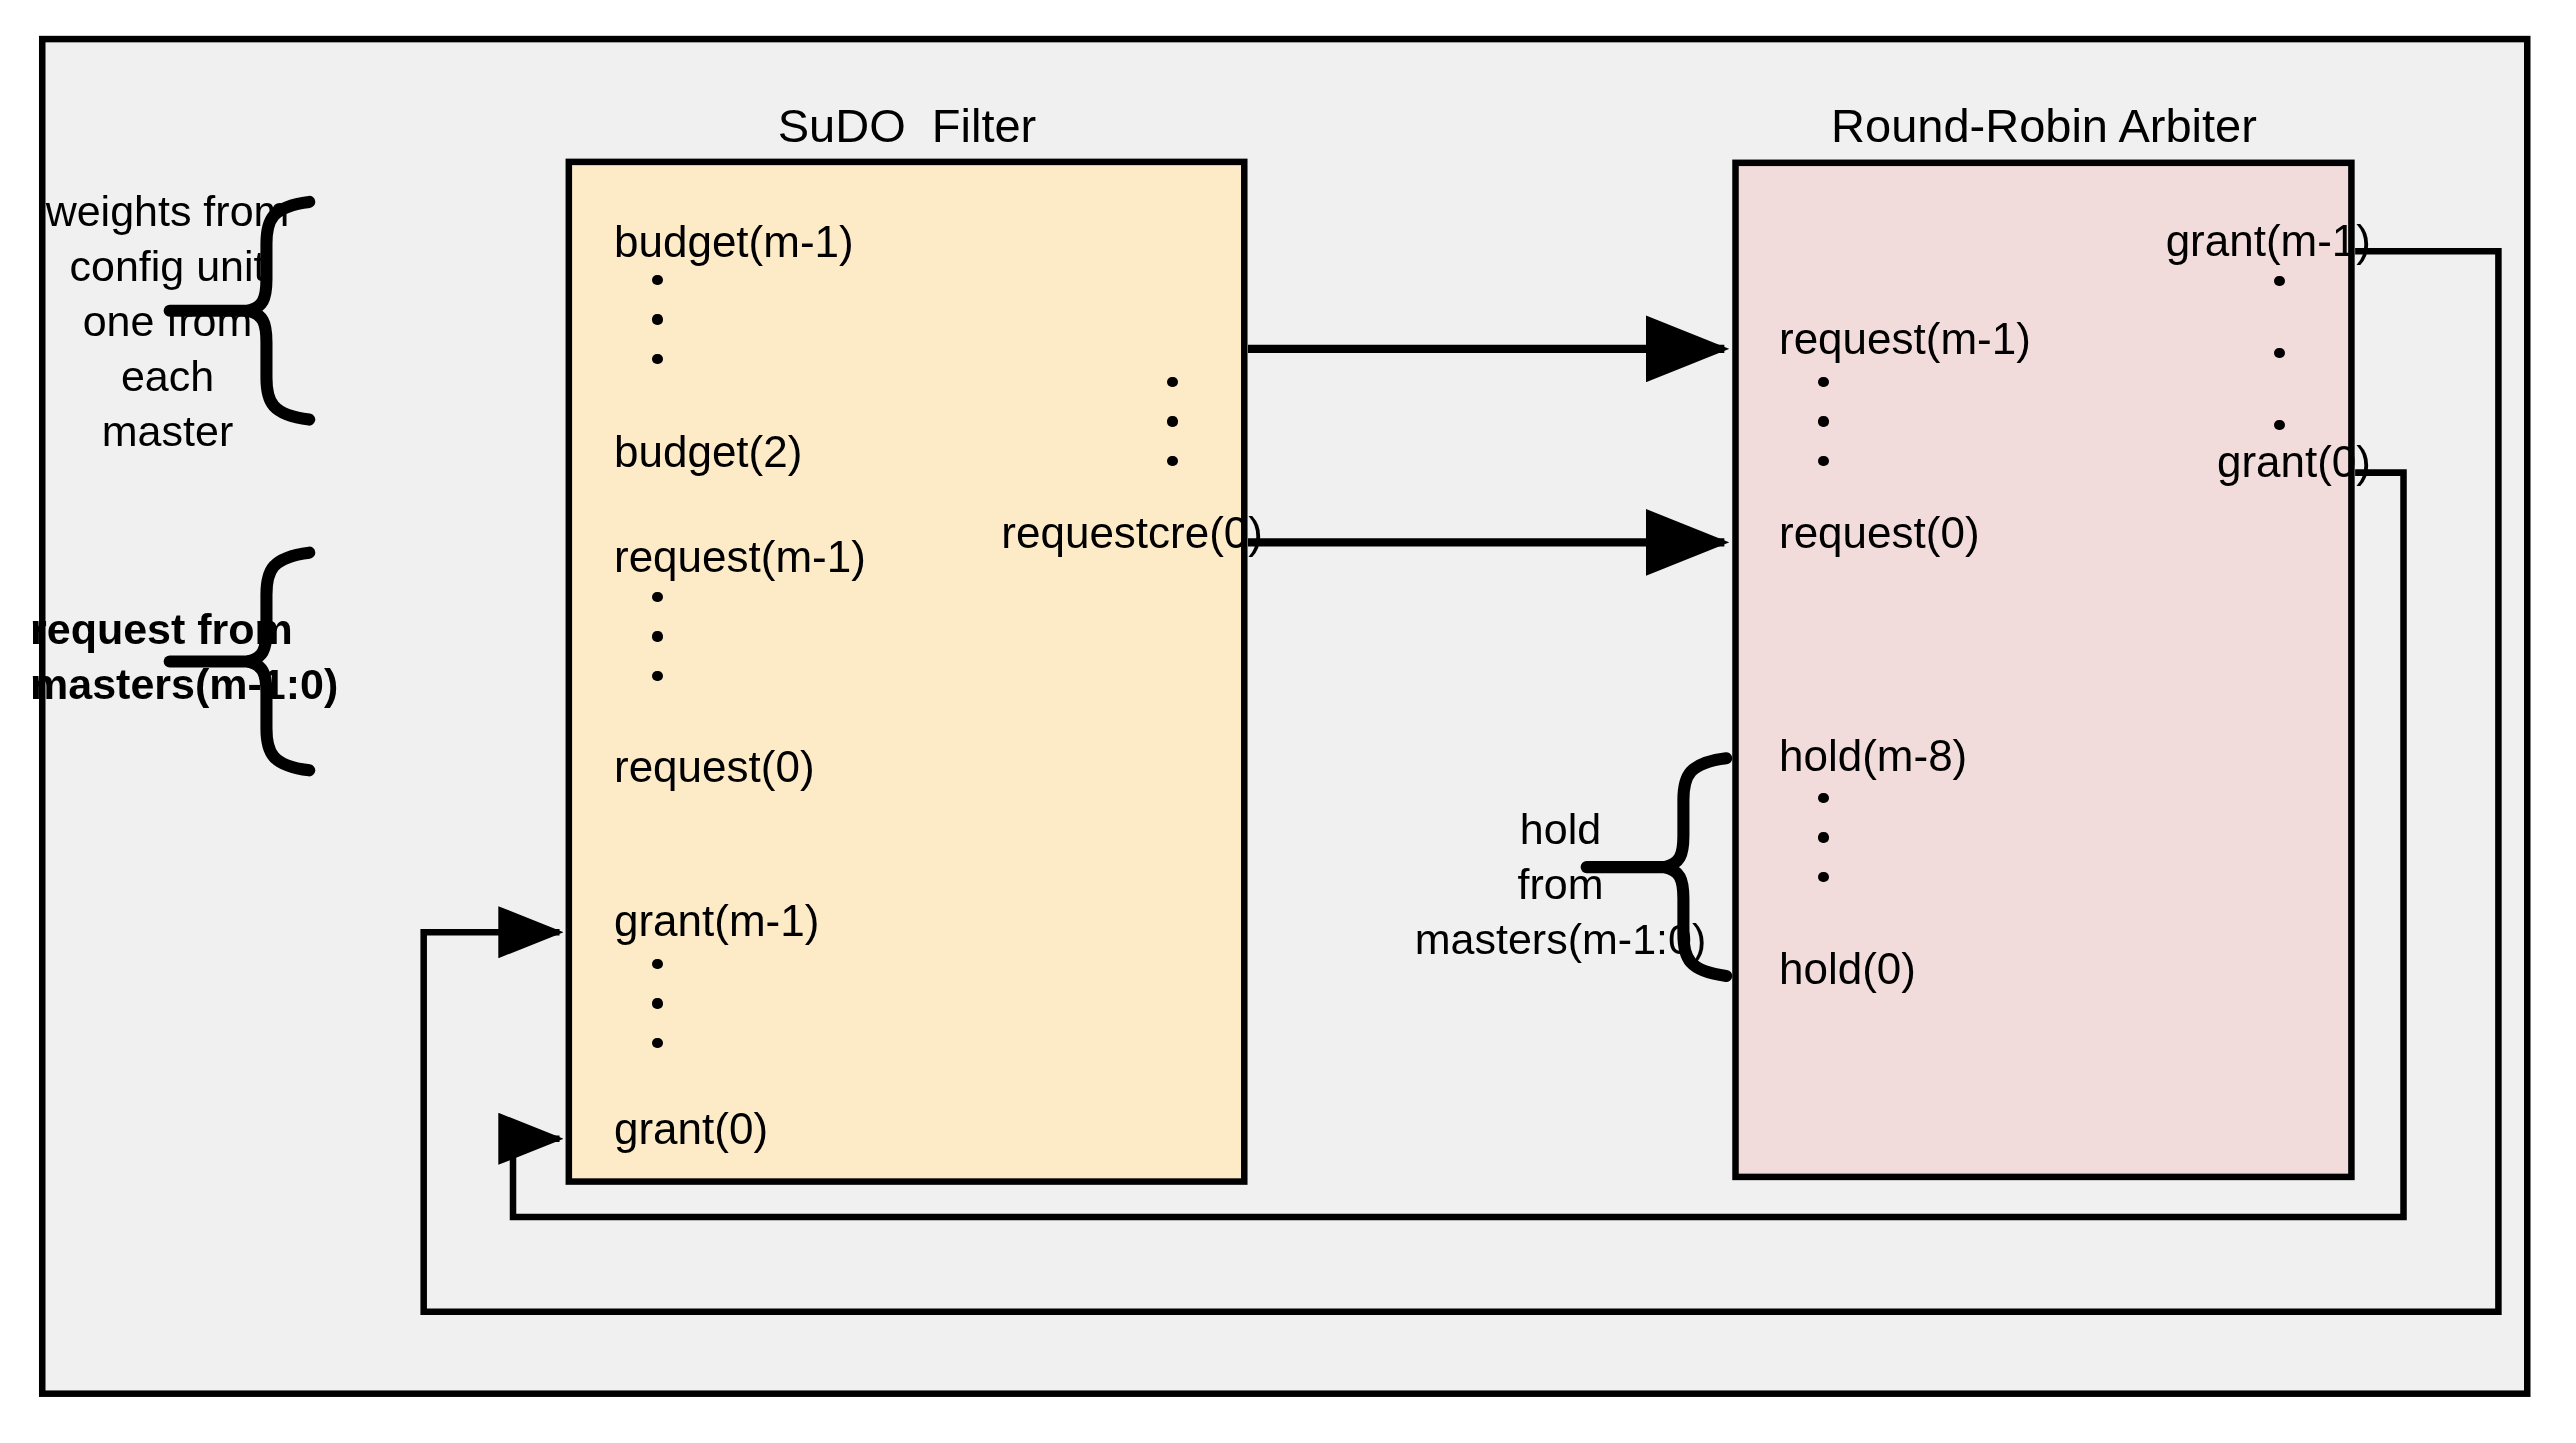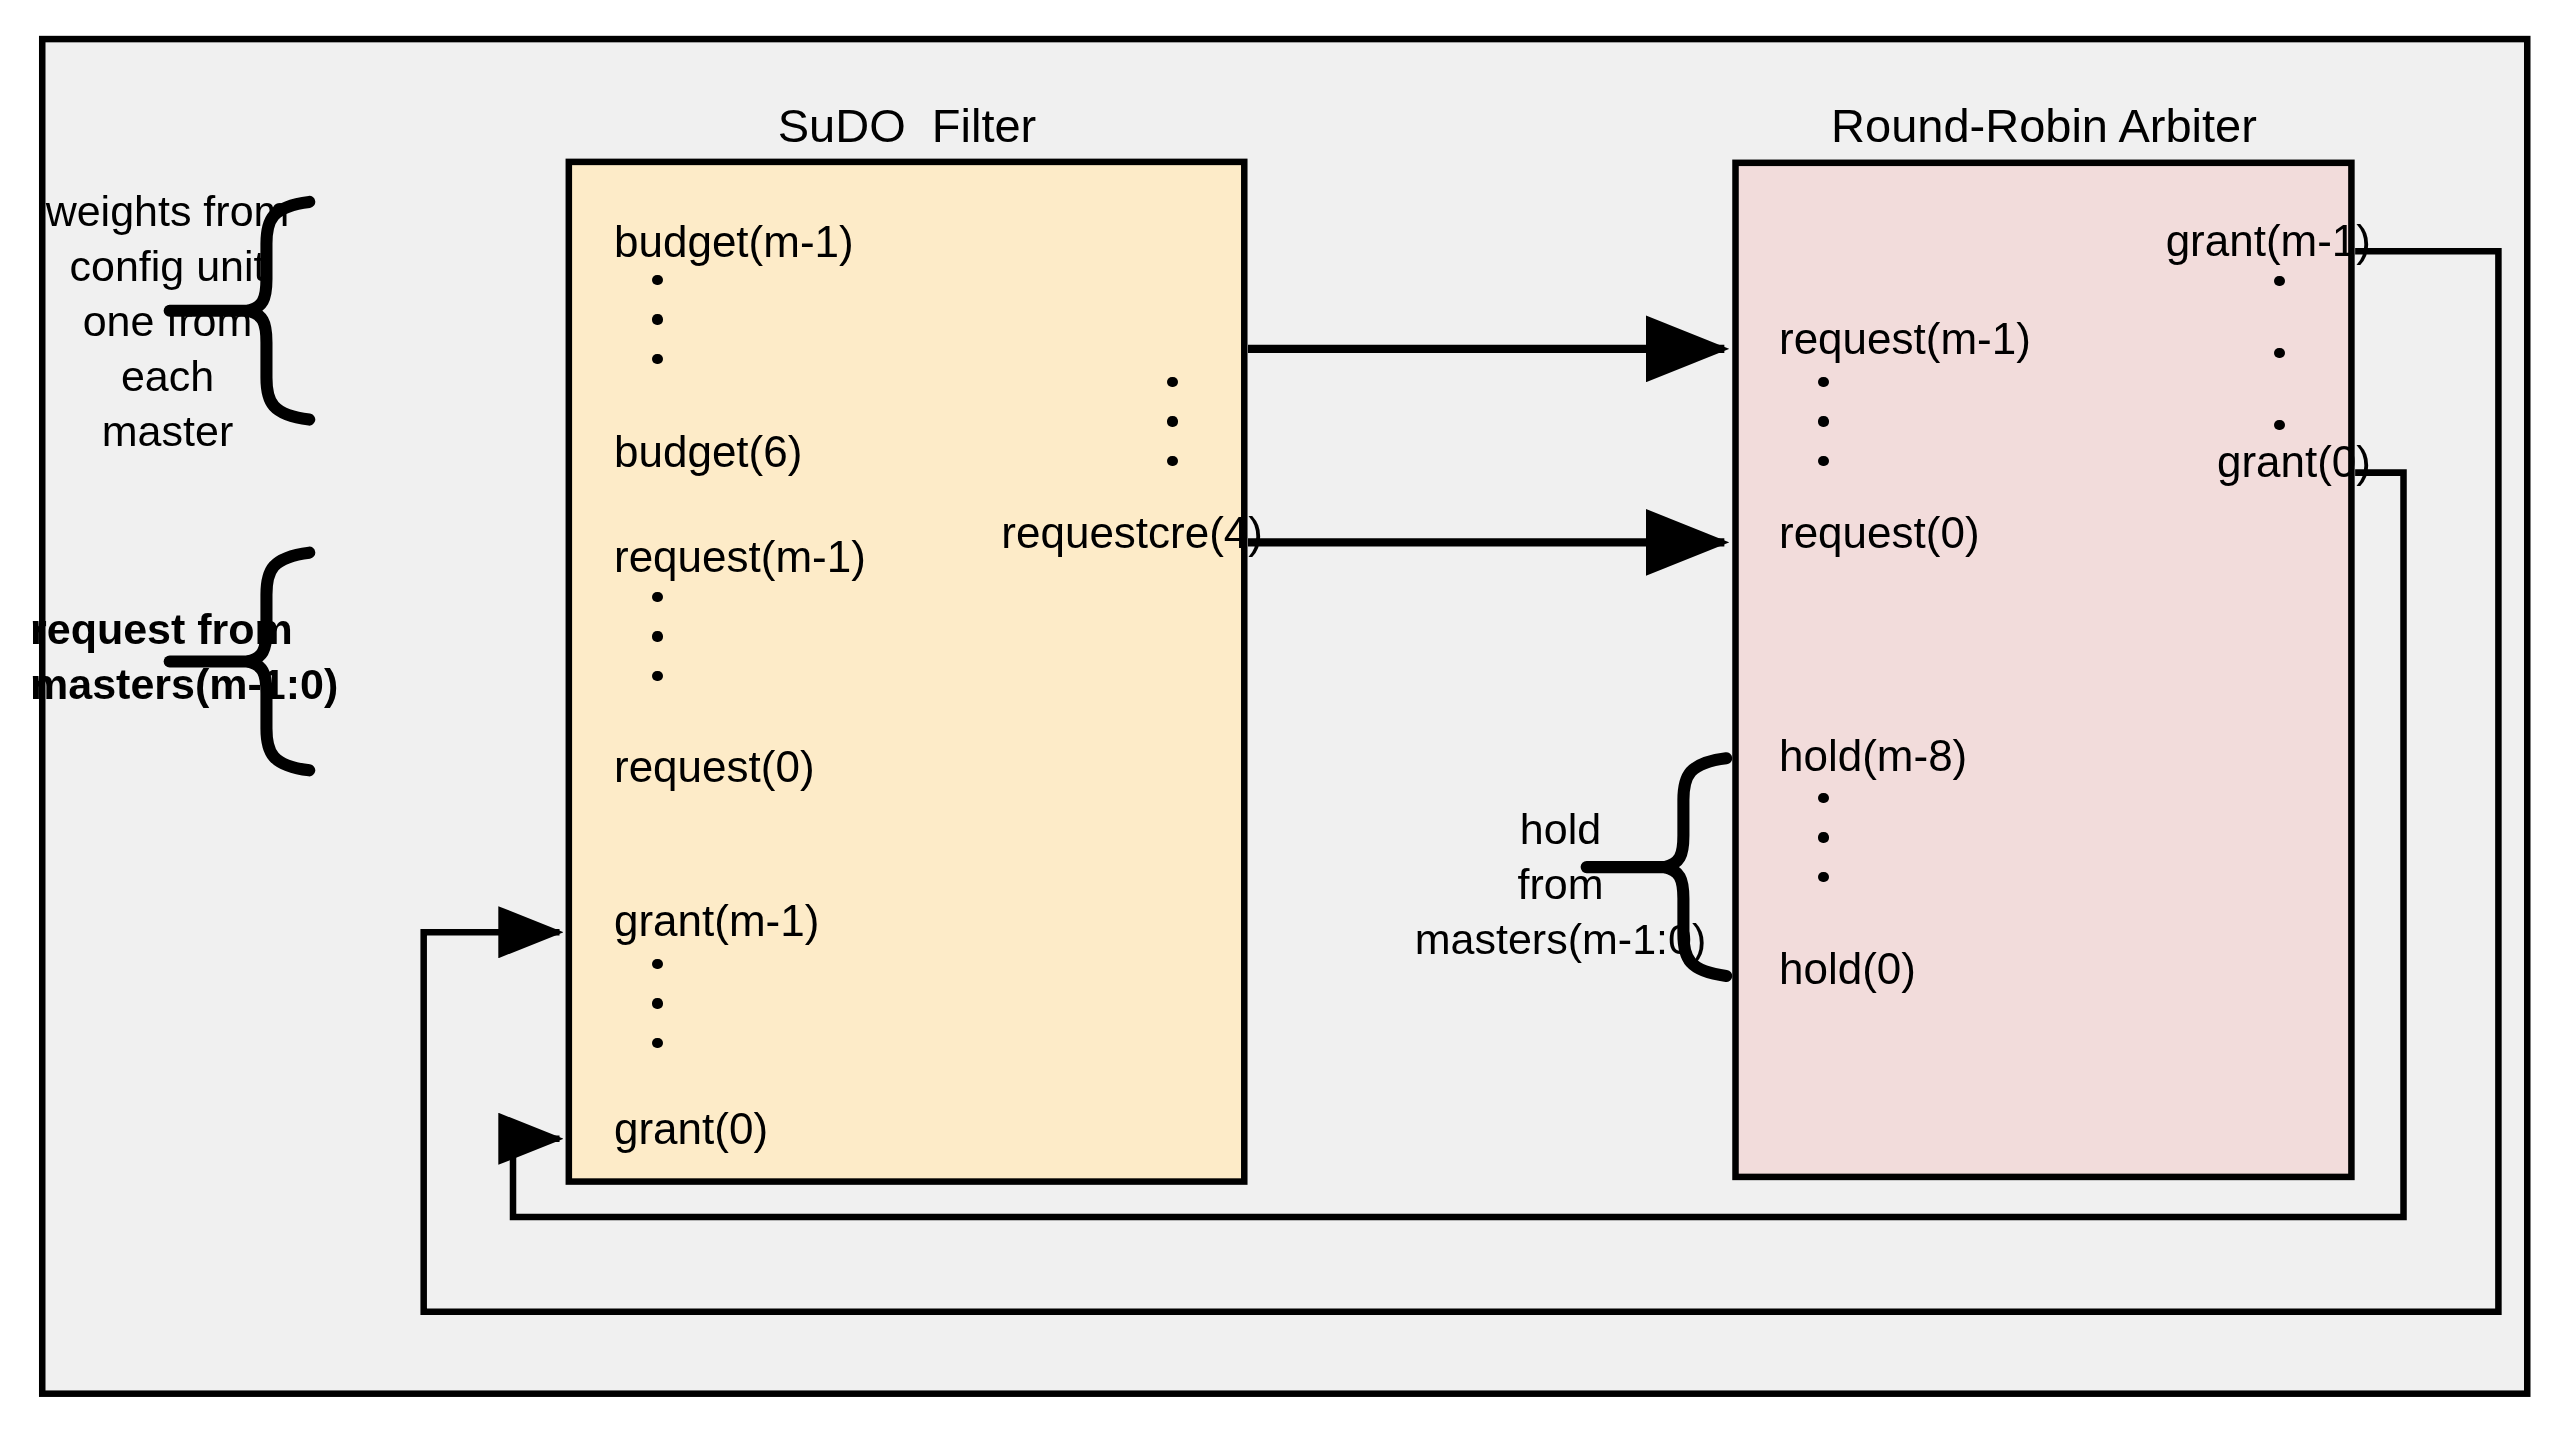--- a/index.html
+++ b/index.html
@@ -101,21 +101,21 @@
   <div class="lbl blk-title" style="left:1736px; top:100px; width:616px;">Round-Robin Arbiter</div>
 
   <div class="lbl port" style="left:586px; top:217px;">budget(m-1)</div>
 
   <div class="vdots" style="left:651px; top:275px; width:13px; height:89px;">
     <i></i>
     <i></i>
     <i></i>
   </div>
 
-  <div class="lbl port" style="left:586px; top:427px;">budget(6)</div>
+  <div class="lbl port" style="left:586px; top:427px;">budget(2)</div>
 
   <div class="lbl port" style="left:586px; top:532px;">request(m-1)</div>
 
   <div class="vdots" style="left:651px; top:592px; width:13px; height:89px;">
     <i></i>
     <i></i>
     <i></i>
   </div>
 
   <div class="lbl port" style="left:586px; top:742px;">request(0)</div>
@@ -130,21 +130,21 @@
 
   <div class="lbl port" style="left:586px; top:1104px;">grant(0)</div>
 
 
   <div class="vdots" style="left:1166px; top:377px; width:13px; height:89px;">
     <i></i>
     <i></i>
     <i></i>
   </div>
 
-  <div class="lbl port" style="left:1235px; top:508px; transform:translateX(-100%);">requestcre(4)</div>
+  <div class="lbl port" style="left:1235px; top:508px; transform:translateX(-100%);">requestcre(0)</div>
 
   <div class="lbl port" style="left:1751px; top:314px;">request(m-1)</div>
 
   <div class="vdots" style="left:1817px; top:377px; width:13px; height:89px;">
     <i></i>
     <i></i>
     <i></i>
   </div>
 
   <div class="lbl port" style="left:1751px; top:508px;">request(0)</div>

